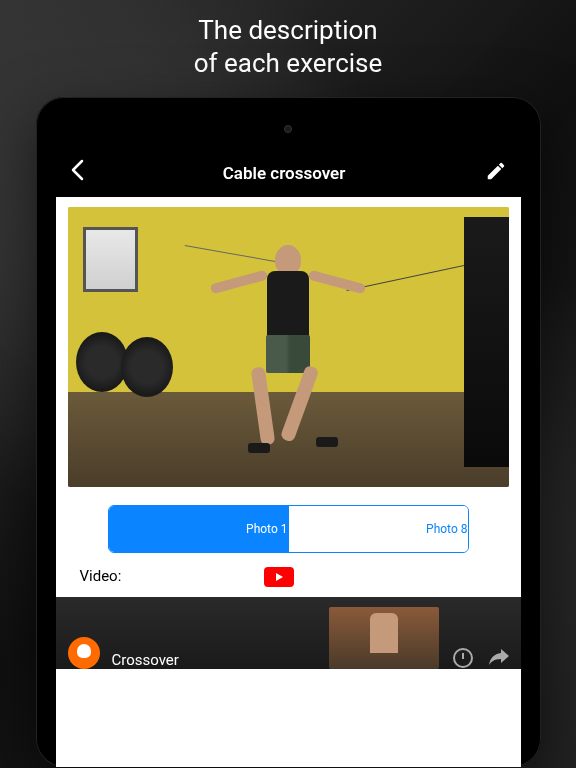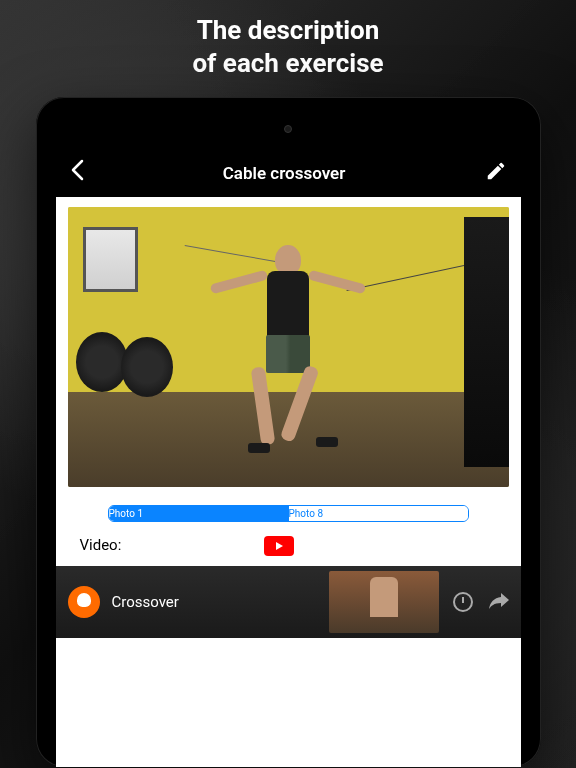--- a/index.html
+++ b/index.html
@@ -1,19 +1,19 @@
 <!DOCTYPE html>
 <html><head>
 <meta charset="utf-8">
 <style>
 *{margin:0;padding:0;box-sizing:border-box;font-family:-apple-system,BlinkMacSystemFont,"Segoe UI",Roboto,Helvetica,Arial,sans-serif}
 body{width:576px;height:768px;background:#2a2a2a;position:relative;overflow:hidden}
 .bg-texture{position:absolute;inset:0;background:linear-gradient(135deg,#3a3a3a 0%,#1a1a1a 50%,#2a2a2a 100%);filter:contrast(1.1)}
 .bg-texture::before{content:"";position:absolute;inset:0;background:radial-gradient(circle at 20% 30%,#444 0%,transparent 40%),radial-gradient(circle at 80% 70%,#333 0%,transparent 40%)}
-.marketing-text{position:relative;z-index:2;text-align:center;color:#fff;font-size:26px;font-weight:700;padding:14px 0 10px;line-height:1.25}
+.marketing-text{position:relative;z-index:2;text-align:center;color:#fff;font-size:26px;font-weight:400;padding:14px 0 10px;line-height:1.25}
 .tablet{position:relative;z-index:2;margin:8px auto 12px;width:505px;height:670px;background:#000;border-radius:28px;box-shadow:0 20px 60px rgba(0,0,0,0.6),inset 0 0 0 1px #222}
 .camera{position:absolute;top:28px;left:50%;transform:translateX(-50%);width:8px;height:8px;background:#1a1a1a;border-radius:50%;border:1px solid #333}
 .screen{position:absolute;top:52px;left:20px;right:20px;bottom:0;background:#fff;overflow:hidden}
 .navbar{height:48px;background:#000;display:flex;align-items:center;justify-content:space-between;padding:0 14px}
 .nav-back{color:#fff;font-size:24px;font-weight:300}
 .nav-title{color:#fff;font-size:17px;font-weight:600}
 .nav-edit{color:#fff}
 .edit-svg{width:22px;height:22px;fill:#fff}
 .content{background:#fff;padding:10px 12px 0}
 .hero{width:100%;height:280px;background:linear-gradient(180deg,#c9c05a 0%,#c5b23a 35%,#8a7a2e 100%);position:relative;overflow:hidden;border-radius:2px}
@@ -30,28 +30,28 @@
 .p-arm-l{position:absolute;top:32px;left:-8px;width:58px;height:10px;background:#c49a7a;border-radius:5px;transform:rotate(-15deg)}
 .p-arm-r{position:absolute;top:32px;right:-8px;width:58px;height:10px;background:#c49a7a;border-radius:5px;transform:rotate(15deg)}
 .p-shorts{position:absolute;top:90px;left:50%;transform:translateX(-50%);width:44px;height:38px;background:linear-gradient(90deg,#4a5a4a 45%,#3a4a3a 55%);border-radius:2px}
 .p-leg-l{position:absolute;top:122px;left:38px;width:14px;height:78px;background:#c49a7a;border-radius:6px;transform:rotate(-8deg)}
 .p-leg-r{position:absolute;top:122px;right:38px;width:14px;height:78px;background:#c49a7a;border-radius:6px;transform:rotate(20deg);transform-origin:top}
 .p-shoe-l{position:absolute;bottom:12px;left:30px;width:22px;height:10px;background:#1a1a1a;border-radius:3px}
 .p-shoe-r{position:absolute;bottom:18px;right:20px;width:22px;height:10px;background:#1a1a1a;border-radius:3px}
 .cable-l{position:absolute;top:58px;left:115px;width:115px;height:1px;background:#666;transform:rotate(10deg);transform-origin:right}
 .cable-r{position:absolute;top:58px;right:45px;width:120px;height:1px;background:#444;transform:rotate(-12deg);transform-origin:right}
 .seg-control{display:flex;margin:18px 40px 14px;border:1px solid #0a84ff;border-radius:6px;overflow:hidden}
-.seg{flex:1;text-align:left;padding:2px 0;font-size:10px;color:#0a84ff;background:#fff;border-right:1px solid #0a84ff}
+.seg{flex:1;text-align:right;padding:16px 0;font-size:12px;color:#0a84ff;background:#fff;border-right:1px solid #0a84ff}
 .seg:last-child{border-right:none}
 .seg.active{background:#0a84ff;color:#fff}
 .video-row{display:flex;align-items:flex-start;padding:0 12px 10px;gap:14px}
 .video-label{font-size:15px;color:#000}
 .yt-icon{width:30px;height:20px;background:#ff0000;border-radius:4px;display:flex;align-items:center;justify-content:center;margin:0 auto}
 .yt-tri{width:0;height:0;border-left:7px solid #fff;border-top:4px solid transparent;border-bottom:4px solid transparent;margin-left:1px}
-.video-thumb{height:72px;background:linear-gradient(180deg,#2a2a2a,#1a1a1a);position:relative;display:flex;align-items:center;padding:0 12px}
+.video-thumb{height:72px;background:linear-gradient(180deg,#2a2a2a,#1a1a1a);position:relative;display:flex;align-items:flex-end;padding:0 12px}
 .vid-avatar{width:32px;height:32px;background:#ff6b00;border-radius:50%;display:flex;align-items:center;justify-content:center}
 .vid-avatar-inner{width:14px;height:14px;background:#fff;border-radius:50% 50% 40% 40%;margin-top:-4px}
 .vid-title{color:#fff;font-size:15px;margin-left:12px;flex:1}
 .vid-preview{width:110px;height:62px;background:linear-gradient(180deg,#8a5a3a,#4a3a2a);border-radius:2px;position:relative;overflow:hidden}
 .vid-person{position:absolute;left:50%;top:10%;transform:translateX(-50%);width:28px;height:40px;background:#c49a7a;border-radius:6px 6px 0 0}
 .vid-icons{display:flex;gap:16px;margin-left:14px}
 .vid-clock{width:20px;height:20px;border:2px solid #aaa;border-radius:50%;position:relative}
 .vid-clock::after{content:"";position:absolute;top:3px;left:7px;width:2px;height:6px;background:#aaa}
 .vid-share{color:#aaa;font-size:18px}
 </style>

